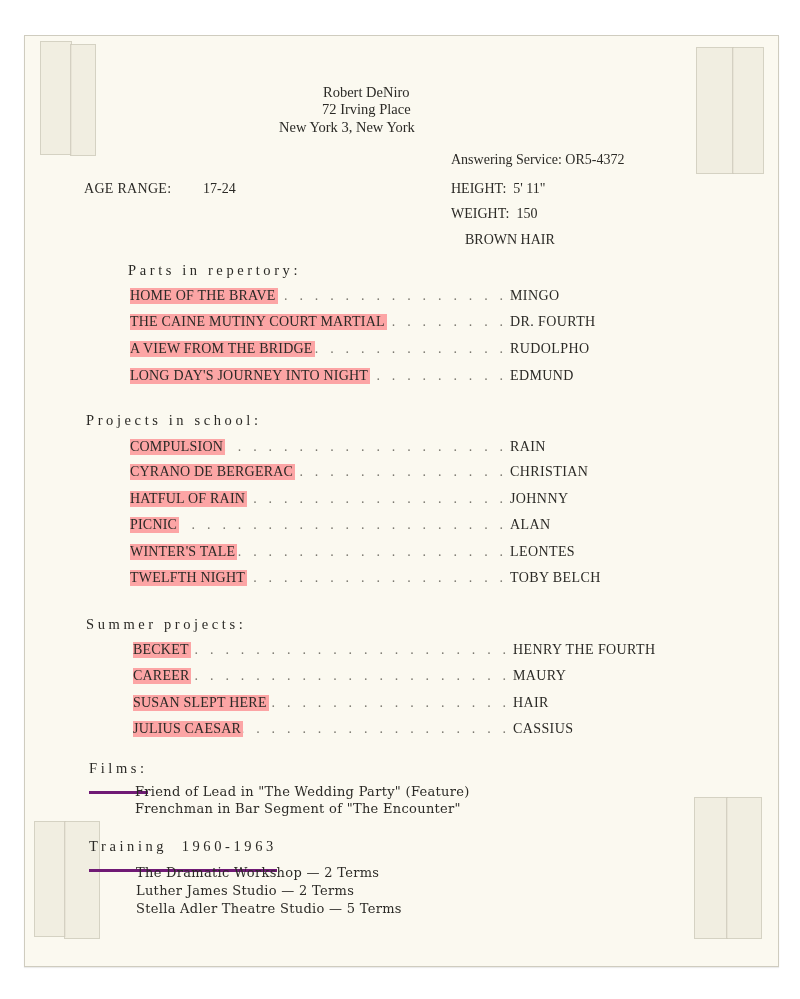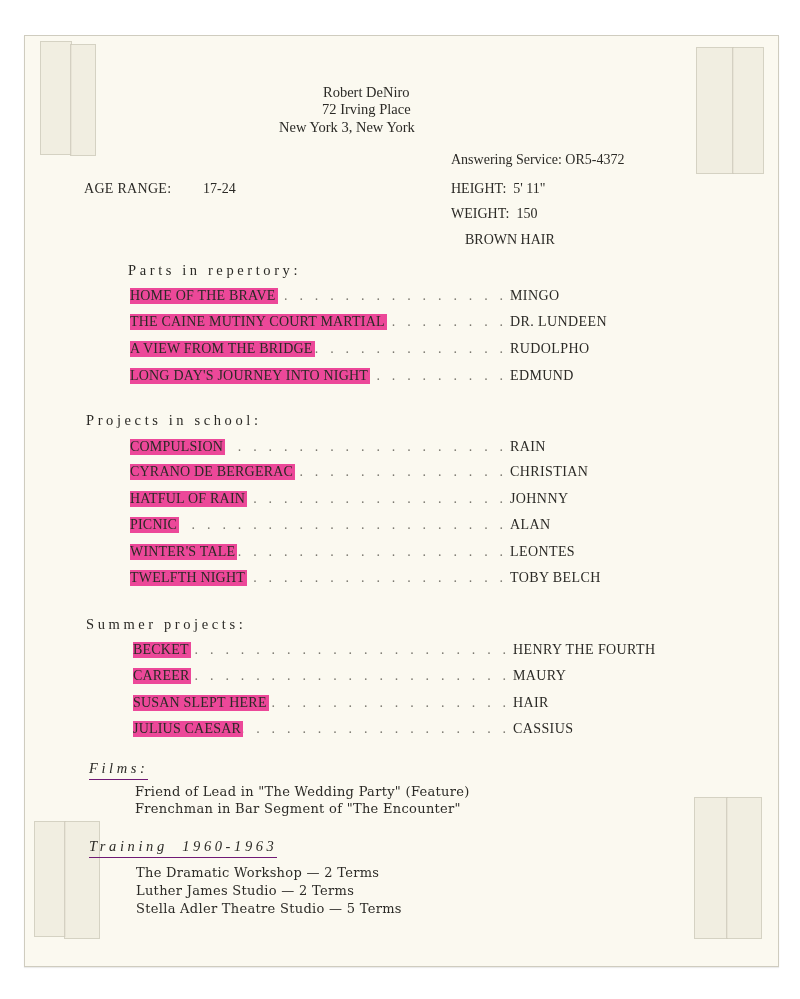--- a/index.html
+++ b/index.html
@@ -40,39 +40,38 @@
     }
     .heading {
       position: absolute;
       font-family: "Liberation Serif", "DejaVu Serif", serif;
       font-size: 14.5px;
       letter-spacing: 3.6px;
       white-space: nowrap;
       color: #2b2a26;
     }
     .underlined {
-      border-bottom: 1px solid #701a75;
-      padding-bottom: 2px;
-      font-style: italic;
+      border-bottom: 3px solid #701a75;
+      padding-bottom: 14px;
     }
     .row {
       position: absolute;
       left: 130px;
       height: 16px;
       font-family: "Liberation Serif", "DejaVu Serif", serif;
       font-size: 14px;
       line-height: 16px;
       white-space: nowrap;
       color: #2b2a26;
     }
     .row .title {
       position: absolute;
       left: 0;
       top: 0;
-      background: #ec4899;
+      background: #fca5a5;
       padding-right: 2px;
       letter-spacing: 0.2px;
     }
     .row .dots {
       position: absolute;
       left: 0;
       top: 0;
       width: 376px;
       overflow: hidden;
       color: #7b7970;
@@ -122,21 +121,21 @@
 <div class="heading" style="left:84px;top:262px;margin-left:44px;">Parts in repertory:</div>
 
 <div class="row" style="top:288px;">
   <span class="dots">. . . . . . . . . . . . . . . . . . . . . . . . . . . . . . . . . . . . . . . . . . . . . . .</span>
   <span class="title">HOME OF THE BRAVE</span>
   <span class="role">MINGO</span>
 </div>
 <div class="row" style="top:314px;">
   <span class="dots">. . . . . . . . . . . . . . . . . . . . . . . . . . . . . . . . . . . . . . . . . . . . . . .</span>
   <span class="title">THE CAINE MUTINY COURT MARTIAL</span>
-  <span class="role">DR. LUNDEEN</span>
+  <span class="role">DR. FOURTH</span>
 </div>
 <div class="row" style="top:341px;">
   <span class="dots">. . . . . . . . . . . . . . . . . . . . . . . . . . . . . . . . . . . . . . . . . . . . . . .</span>
   <span class="title">A VIEW FROM THE BRIDGE</span>
   <span class="role">RUDOLPHO</span>
 </div>
 <div class="row" style="top:368px;">
   <span class="dots">. . . . . . . . . . . . . . . . . . . . . . . . . . . . . . . . . . . . . . . . . . . . . . .</span>
   <span class="title">LONG DAY'S JOURNEY INTO NIGHT</span>
   <span class="role">EDMUND</span>

